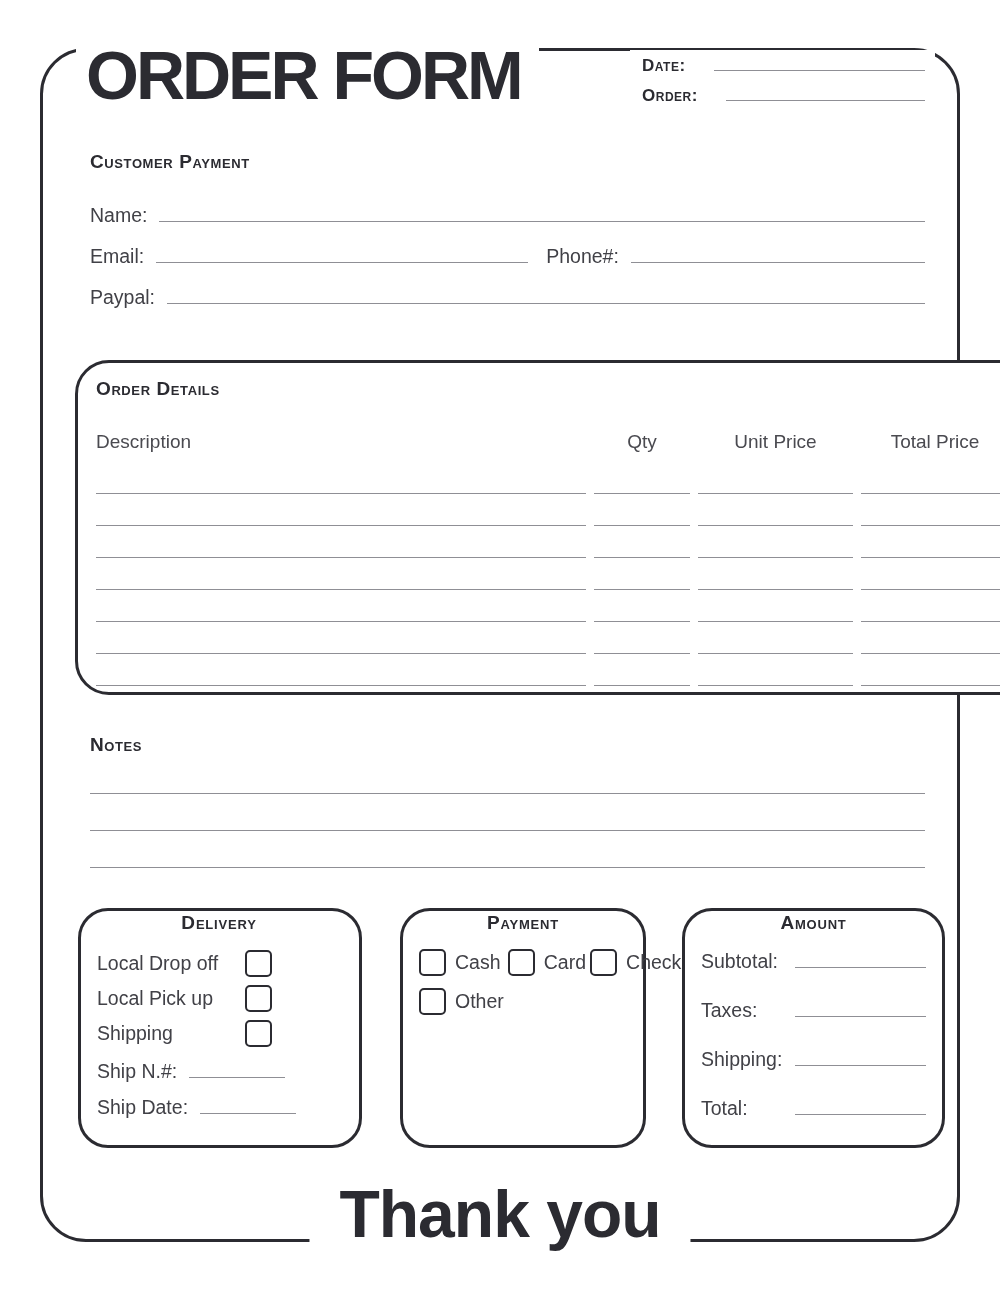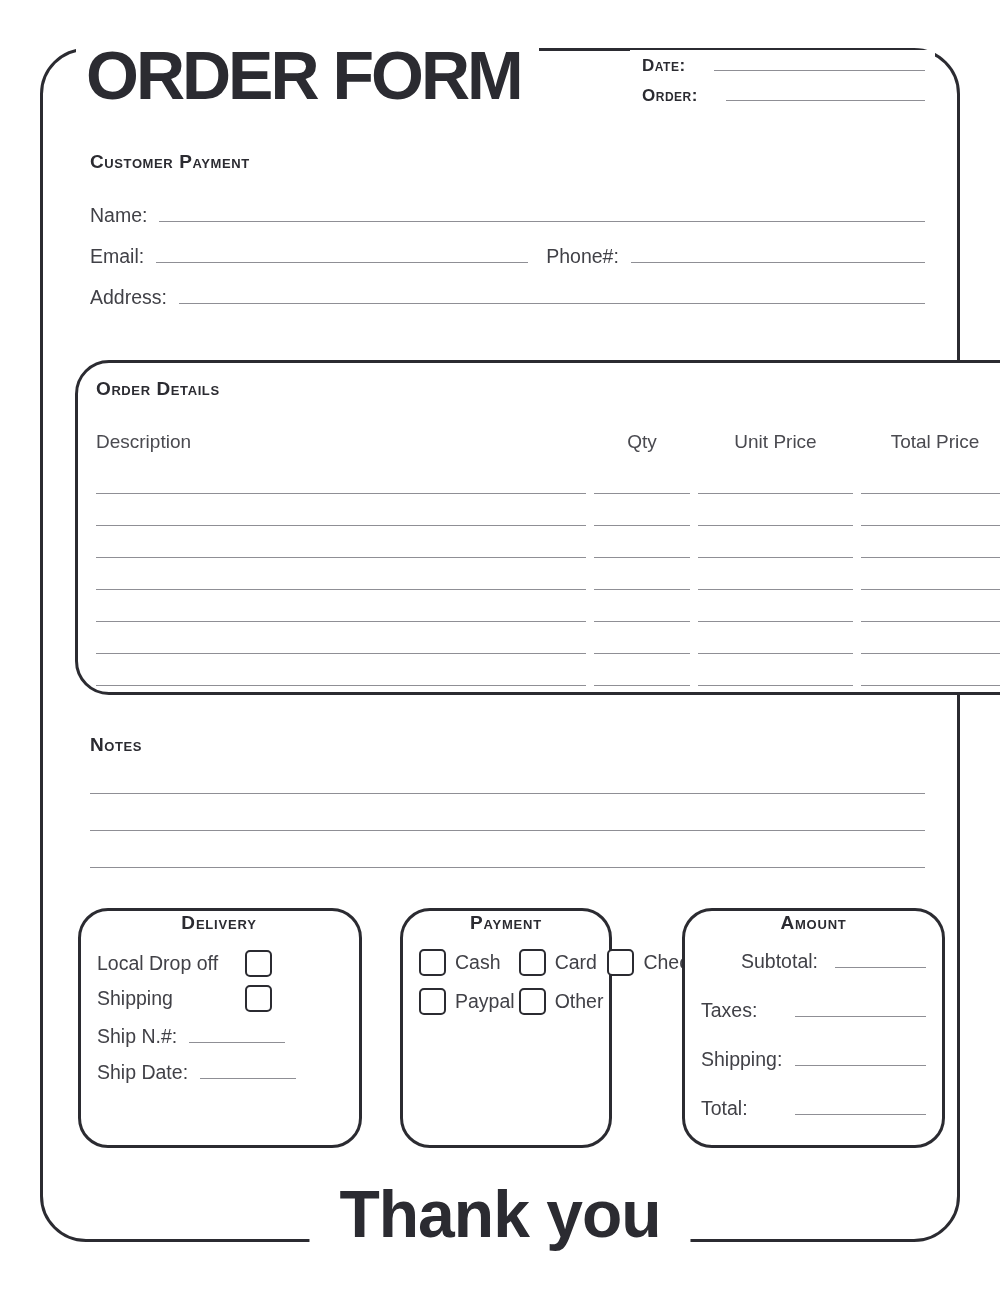--- a/index.html
+++ b/index.html
@@ -87,41 +87,41 @@
   
   .box{
     position:absolute;top:908px;height:240px;z-index:2;background:#fff;
     border:3px solid var(--ink);border-radius:30px;padding:0 16px;
   }
   .box-h{
     text-align:center;font-variant:small-caps;font-weight:bold;
     font-size:19px;letter-spacing:0.8px;color:var(--ink);line-height:24px;
   }
   .delivery{left:78px;width:284px;padding-left:16px;padding-right:18px;}
-  .payment{left:400px;width:212px;padding-left:12px;padding-right:12px;}
+  .payment{left:400px;width:246px;padding-left:12px;padding-right:12px;}
   .amount{left:682px;width:263px;}
 
   .opt-row{display:flex;align-items:center;margin-top:8px;}
   .opt-row.first{margin-top:15px;}
   .opt-lbl{width:148px;}
   .checkbox{
     width:27px;height:27px;flex:none;background:#fff;
     border:2.5px solid var(--ink);border-radius:5px;
   }
   .ship-row{display:flex;align-items:baseline;margin-top:13px;}
   .ship-line{flex:0 0 96px;margin-left:12px;}
 
   .pay-grid{
-    display:grid;grid-template-columns:1fr 1fr 1fr;column-gap:4px;row-gap:12px;
+    display:grid;grid-template-columns:1fr 1fr 1fr 1fr;column-gap:4px;row-gap:12px;
     margin-top:14px;padding-left:4px;
   }
   .pay-opt{display:flex;align-items:center;gap:9px;}
 
   .amt-row{display:flex;align-items:baseline;margin-top:26px;}
-  .amt-row.first{margin-top:15px;margin-left:40px;}
+  .amt-row.first{margin-top:15px;}
   .amt-lbl{width:94px;}
 
   
   .thanks{
     position:absolute;left:50%;top:1178px;transform:translateX(-50%);z-index:3;
     background:#ffffff;padding:0 30px;
     font-size:66px;font-weight:bold;letter-spacing:-1px;line-height:1.1;
     color:var(--ink);white-space:nowrap;
   }
 </style>
@@ -151,21 +151,21 @@
       <span class="lbl">Name:</span>
       <span class="wline grow"></span>
     </div>
     <div class="form-row">
       <span class="lbl">Email:</span>
       <span class="wline email-line"></span>
       <span class="lbl phone-lbl">Phone#:</span>
       <span class="wline grow"></span>
     </div>
     <div class="form-row">
-      <span class="lbl">Address:</span>
+      <span class="lbl">Paypal:</span>
       <span class="wline grow"></span>
     </div>
   </section>
 
   <section class="orderbox">
     <h2 class="sec-h">Order Details</h2>
     <div class="thead">
       <span class="th th-desc">Description</span>
       <span class="th">Qty</span>
       <span class="th">Unit Price</span>
@@ -226,20 +226,24 @@
       </div>
   </section>
 
   <section class="box delivery">
     <h2 class="box-h">Delivery</h2>
     <div class="opt-row first">
       <span class="lbl opt-lbl">Local Drop off</span>
       <span class="checkbox"></span>
     </div>
     <div class="opt-row">
+      <span class="lbl opt-lbl">Local Pick up</span>
+      <span class="checkbox"></span>
+    </div>
+    <div class="opt-row">
       <span class="lbl opt-lbl">Shipping</span>
       <span class="checkbox"></span>
     </div>
     <div class="ship-row">
       <span class="lbl">Ship N.#:</span>
       <span class="wline ship-line"></span>
     </div>
     <div class="ship-row">
       <span class="lbl">Ship Date:</span>
       <span class="wline ship-line"></span>

